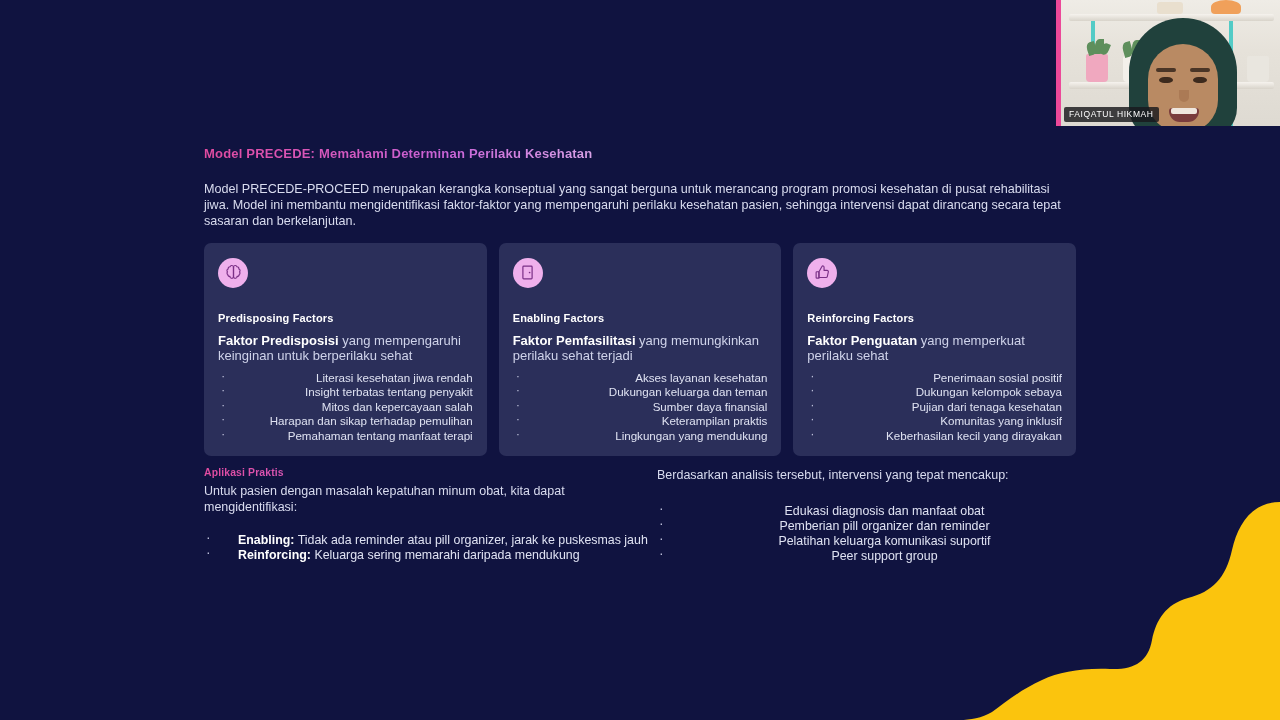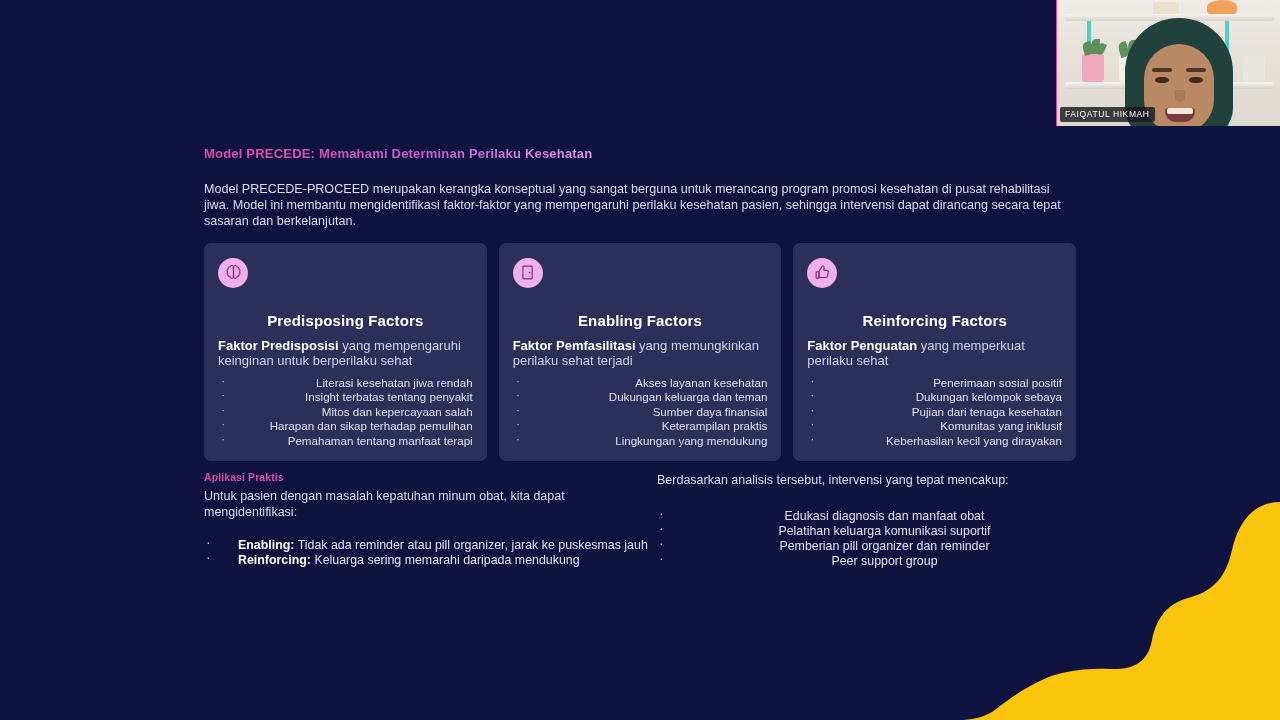--- a/index.html
+++ b/index.html
@@ -70,26 +70,25 @@
     width: 30px; height: 30px;
     border-radius: 50%;
     background: #efb0ec;
     display: flex;
     align-items: center;
     justify-content: center;
     margin-bottom: 24px;
   }
   .card-icon svg { display: block; }
   .card-title {
-    font-size: 15px;
+    font-size: 11px;
     font-weight: bold;
     color: #ffffff;
     letter-spacing: 0.15px;
     margin-bottom: 9px;
-    text-align: center;
   }
   .card-lead {
     font-size: 13px;
     line-height: 15px;
     color: #cfd3ea;
     margin-bottom: 8px;
   }
   .card-lead b { color: #ffffff; font-weight: bold; }
   .card ul { list-style: none; text-align: right; }
   .card li {
@@ -153,21 +152,21 @@
   .col-right .sec-lead { margin-bottom: 21px; width: 400px; }
   .col-right li { padding-left: 36px; text-align: center; }
 
   
   .webcam {
     position: absolute;
     right: 0; top: 0;
     width: 224px; height: 126px;
     overflow: hidden;
     background: #dedad3;
-    border-left: 1px solid #ec4899;
+    border-left: 5px solid #ec4899;
   }
   .wc-wall {
     position: absolute; inset: 0;
     background:
       linear-gradient(180deg, #efece6 0%, #e6e2da 40%, #dedad2 100%);
   }
   .wc-shelf {
     position: absolute;
     left: 8px; right: 6px;
     height: 7px;
@@ -352,22 +351,22 @@
         <ul>
           <li><b>Enabling:</b><span> Tidak ada reminder atau pill organizer, jarak ke puskesmas jauh</span></li>
           <li><b>Reinforcing:</b><span> Keluarga sering memarahi daripada mendukung</span></li>
         </ul>
       </div>
 
       <div class="col-right">
         <div class="sec-lead">Berdasarkan analisis tersebut, intervensi yang tepat mencakup:</div>
         <ul>
           <li>Edukasi diagnosis dan manfaat obat</li>
+          <li>Pemberian pill organizer dan reminder</li>
           <li>Pelatihan keluarga komunikasi suportif</li>
-          <li>Pemberian pill organizer dan reminder</li>
           <li>Peer support group</li>
         </ul>
       </div>
 
     </div>
   </div>
 
   <div class="webcam">
     <div class="wc-wall"></div>
 

